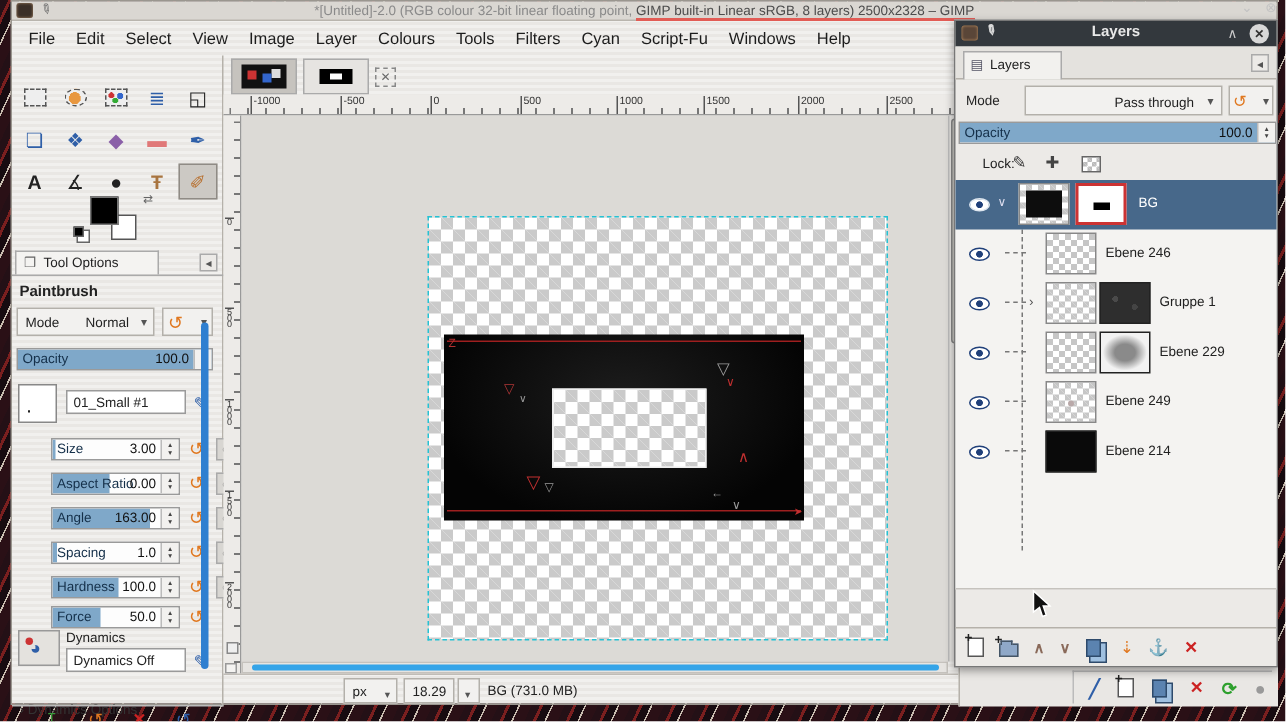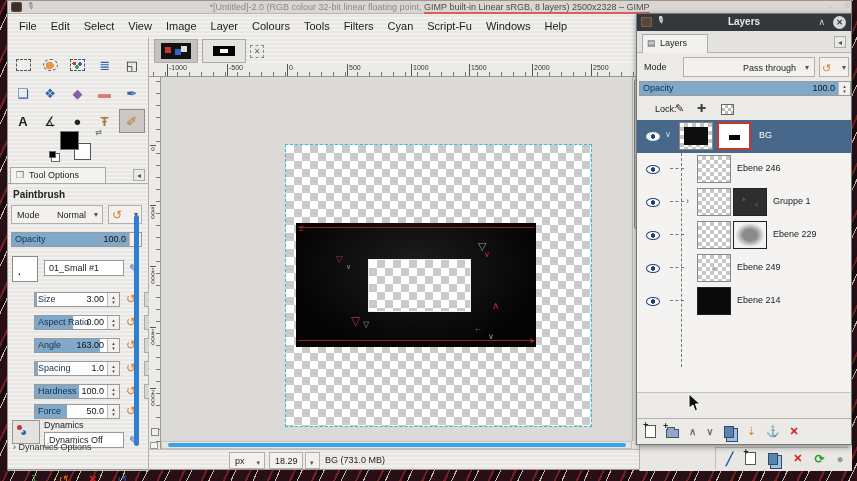--- a/index.html
+++ b/index.html
@@ -82,21 +82,21 @@
   .brushprev { position:absolute; left:4px; top:72px; width:26px; height:26px; background:#fff; border:1px solid #888; }
   .brushprev::after { content:"·"; position:absolute; left:4px; bottom:0px; font-size:14px; }
   .fldlab { position:absolute; font-size:9px; color:#222; }
   .fldbox { position:absolute; height:16px; border:1px solid #9a9a9a; background:#fff; font-size:9px; padding:2px 0 0 4px; white-space:nowrap; overflow:hidden; }
   .i-pencil { color:#2f5fa8; font-size:12px; transform:rotate(0deg); }
   .i-pencil::after { content:"✎"; }
   .dynprev { position:absolute; left:4px; top:236px; width:28px; height:24px; background:#e4e2de; border:1px solid #999;
     }
   .dynprev::after { content:"◕"; color:#2f5fa8; font-size:12px; position:absolute; left:7px; top:4px; }
   .dynprev::before { content:""; position:absolute; left:4px; top:4px; width:5px; height:5px; background:#c33; border-radius:50%; }
-  .expander { position:absolute; left:5px; top:258px; font-size:9px; color:#333; }
+  .expander { position:absolute; left:5px; top:284px; font-size:9px; color:#333; }
   .expander::before { content:"›  "; }
   .to-scroll { position:absolute; left:126px; top:31px; width:5px; height:231px; background:#2f7fd0; border-radius:3px; }
   .to-footer { position:absolute; left:0px; top:286px; width:141px; height:18px; border-top:1px solid #bbb;
     display:flex; align-items:center; justify-content:space-around; padding:0 12px; }
   .i-save { color:#3a9a3a; font-size:11px; } .i-save::after { content:"↧"; }
   .i-xred { color:#c22; font-weight:bold; font-size:11px; } .i-xred::after { content:"✕"; }
   
   .canvasarea { position:absolute; left:141px; top:36px; width:490px; height:434px; }
   .ctab { position:absolute; top:2px; height:24px; width:44px; border:1px solid #aaa; display:flex; align-items:center; justify-content:center; }
   .ctab.t1 { left:5px; background:#c6c3be; }

